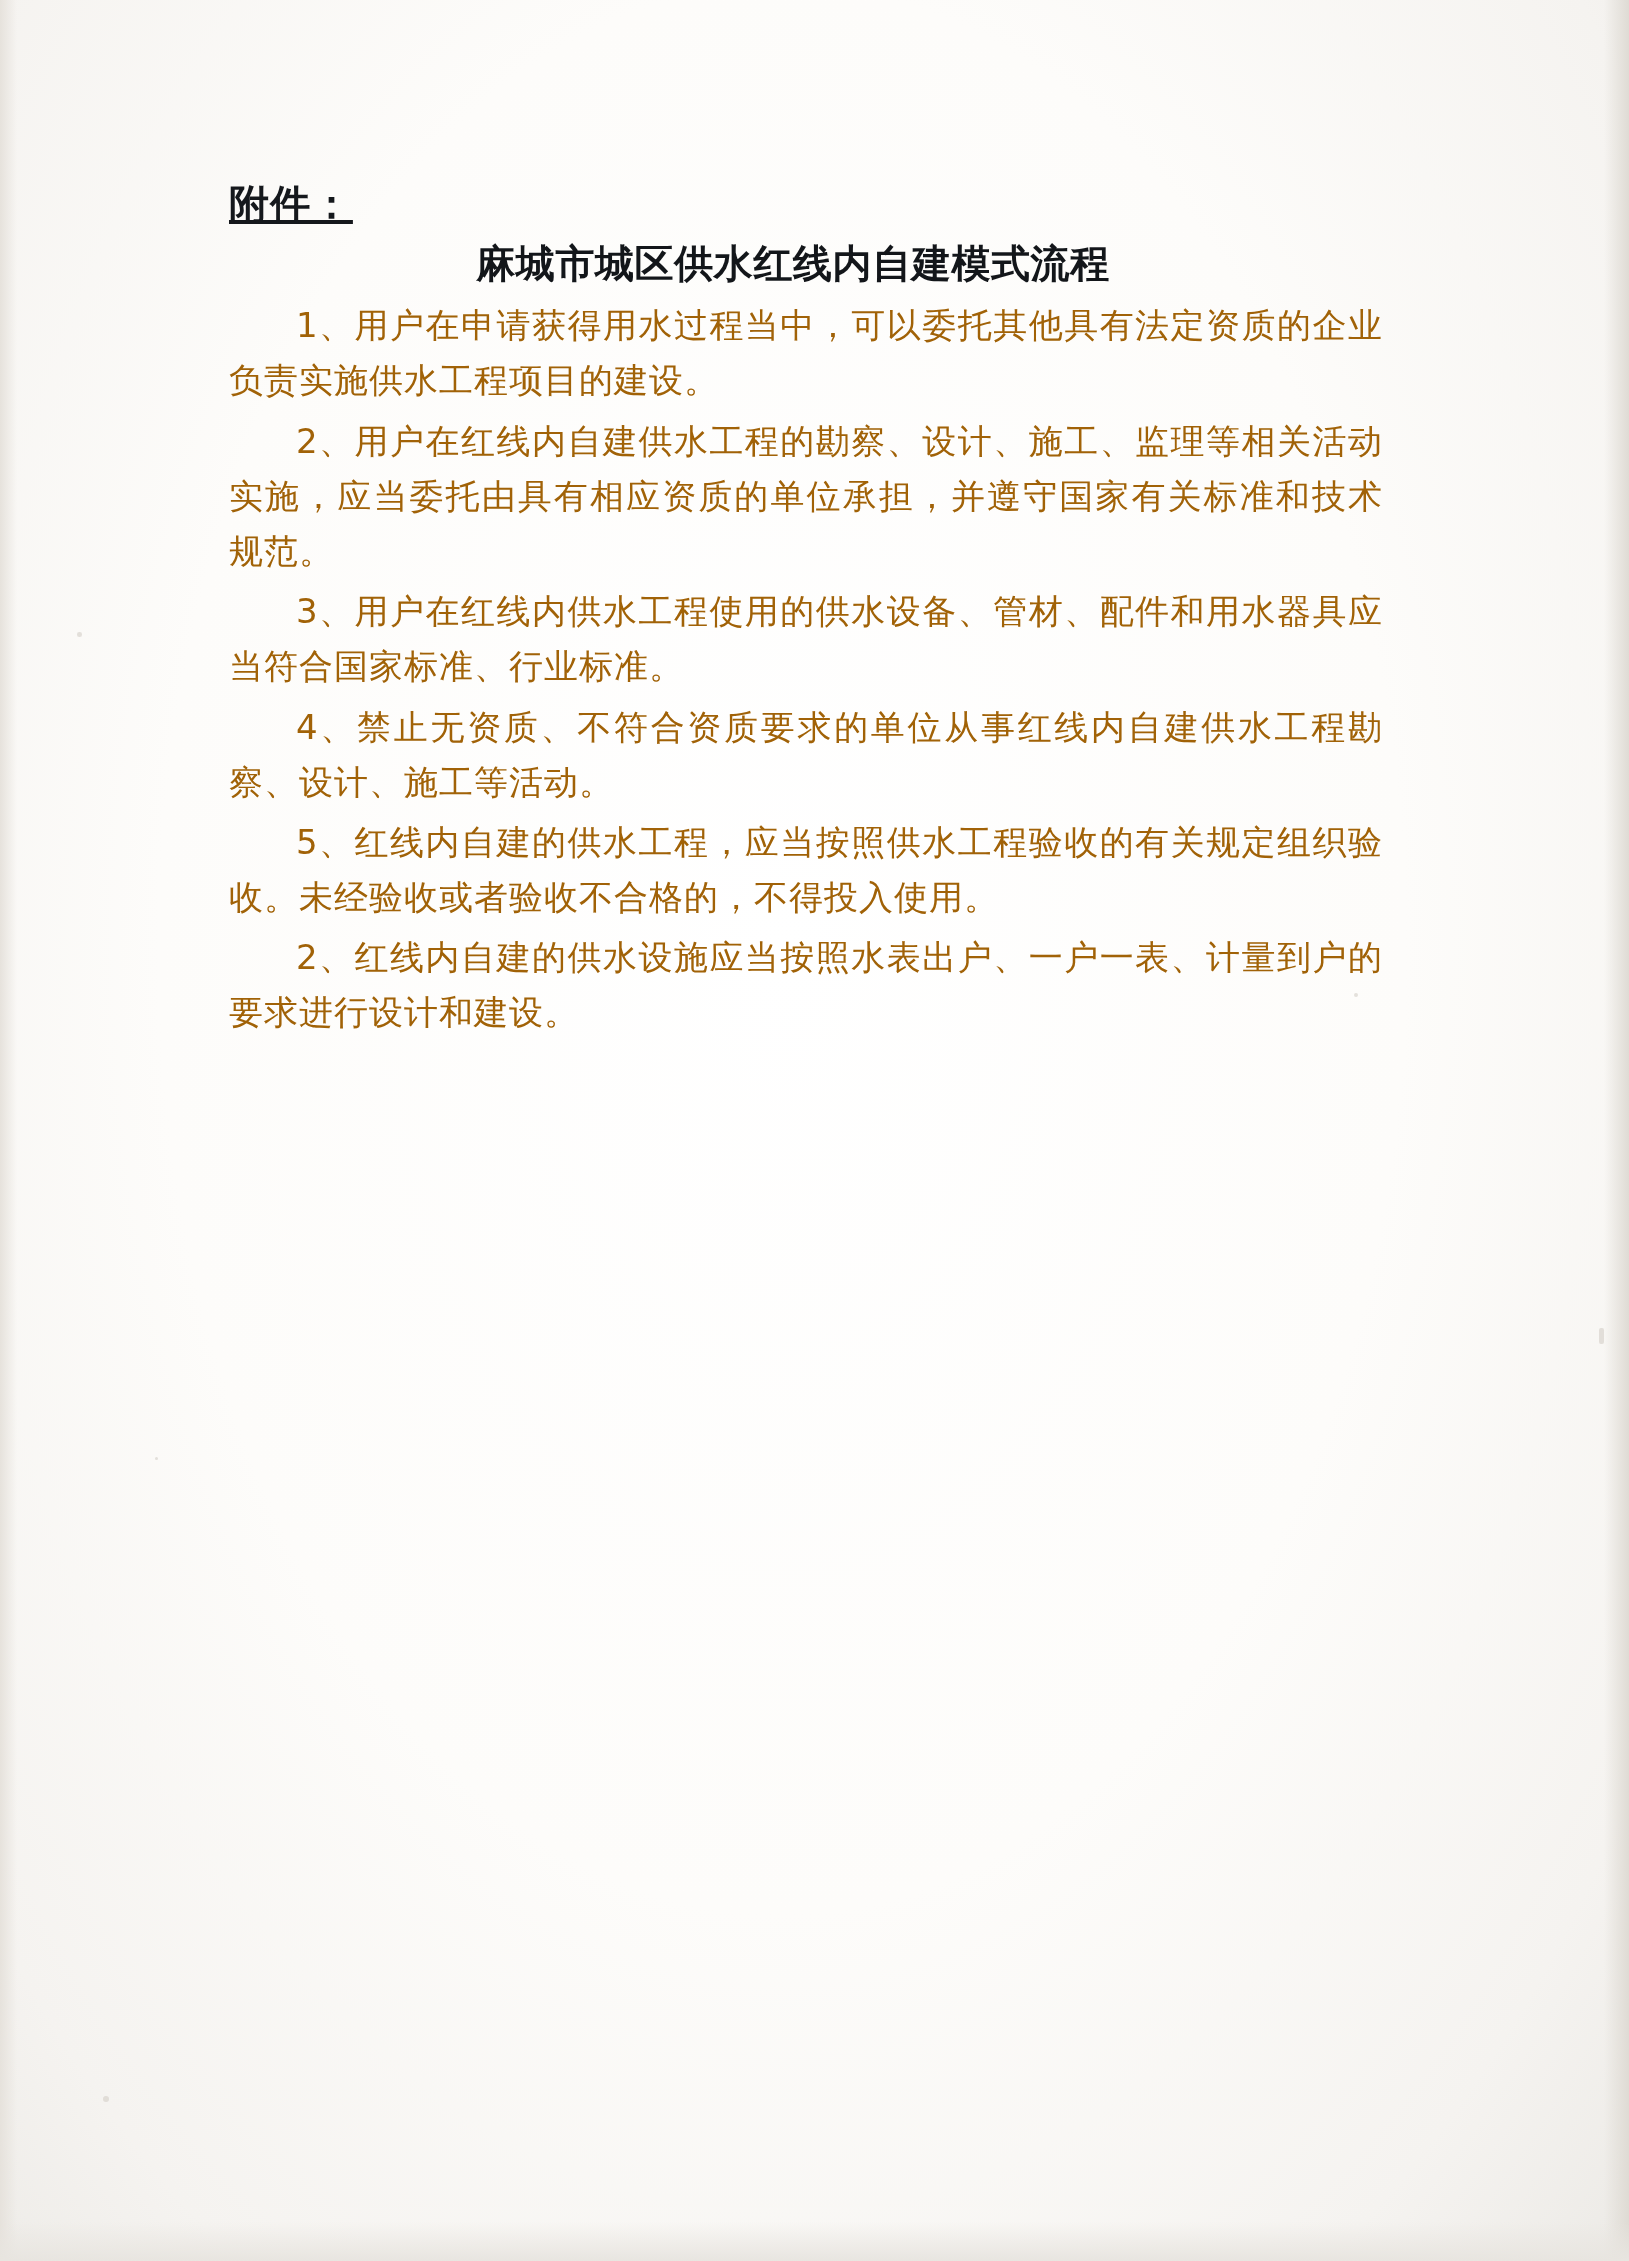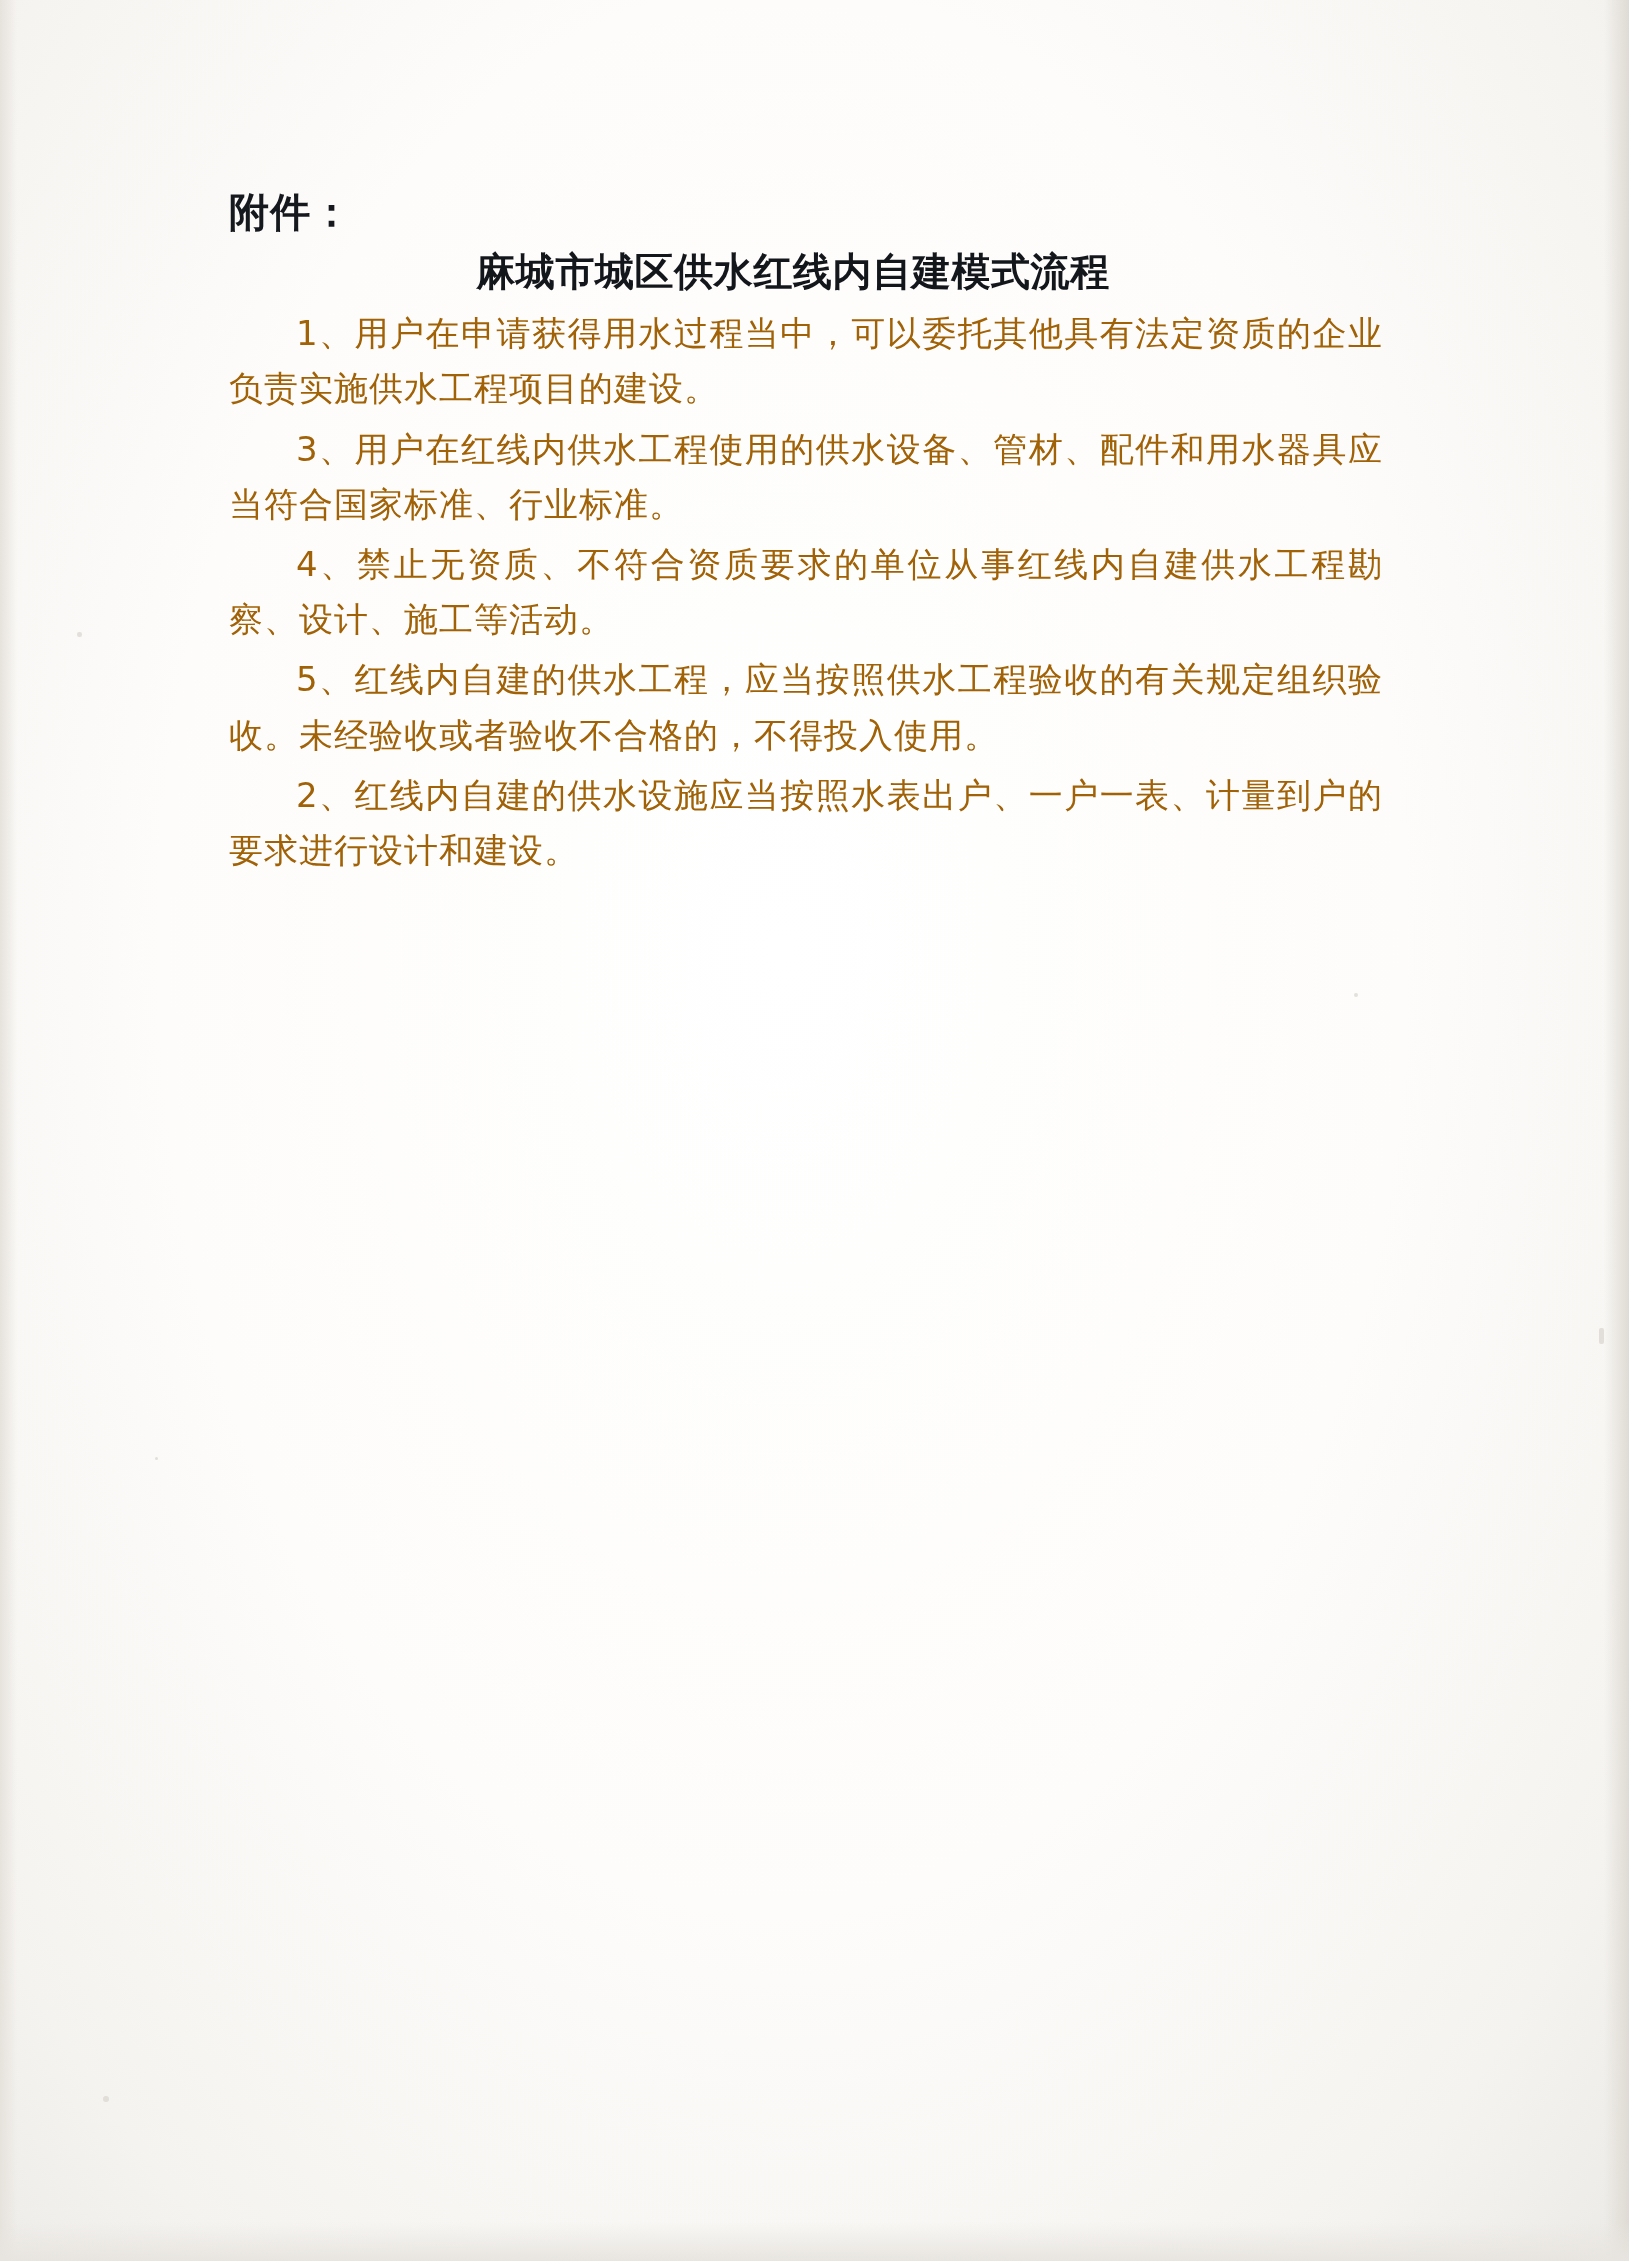--- a/index.html
+++ b/index.html
@@ -60,21 +60,22 @@
     top: 174px;
     width: 1154px;
   }
   .attachment-label {
     font-family: "DejaVu Serif", "Liberation Serif", serif;
     font-weight: bold;
     font-size: 40px;
     line-height: 1.1;
     color: #15181c;
     letter-spacing: 1.3px;
-    margin: 16px 0 14px 0;
+    margin: 8px 0 14px 0;
+    text-decoration: underline;
   }
   .doc-title {
     font-family: "DejaVu Serif", "Liberation Serif", serif;
     font-weight: bold;
     font-size: 39px;
     line-height: 1.2;
     color: #13161a;
     text-align: center;
     letter-spacing: 0.6px;
     margin: 0 0 11.6px 0;
@@ -107,19 +108,20 @@
   <div class="speck" style="left:1354px; top:993px; width:3.9px; height:3.9px;"></div>
   <div class="speck" style="left:1599px; top:1328px; width:5.2px; height:15.5px; border-radius:1.9px;"></div>
   <div class="speck" style="left:103px; top:2096px; width:5.8px; height:5.8px;"></div>
 
   <div class="content">
     <div class="attachment-label">附件：</div>
 
     <h1 class="doc-title">麻城市城区供水红线内自建模式流程</h1>
 
     <p class="para">1、用户在申请获得用水过程当中，可以委托其他具有法定资质的企业负责实施供水工程项目的建设。</p>
+    <p class="para">2、用户在红线内自建供水工程的勘察、设计、施工、监理等相关活动实施，应当委托由具有相应资质的单位承担，并遵守国家有关标准和技术规范。</p>
     <p class="para">3、用户在红线内供水工程使用的供水设备、管材、配件和用水器具应当符合国家标准、行业标准。</p>
     <p class="para">4、禁止无资质、不符合资质要求的单位从事红线内自建供水工程勘察、设计、施工等活动。</p>
     <p class="para">5、红线内自建的供水工程，应当按照供水工程验收的有关规定组织验收。未经验收或者验收不合格的，不得投入使用。</p>
     <p class="para">2、红线内自建的供水设施应当按照水表出户、一户一表、计量到户的要求进行设计和建设。</p>
   </div>
 </div>
 
 
 </body></html>

